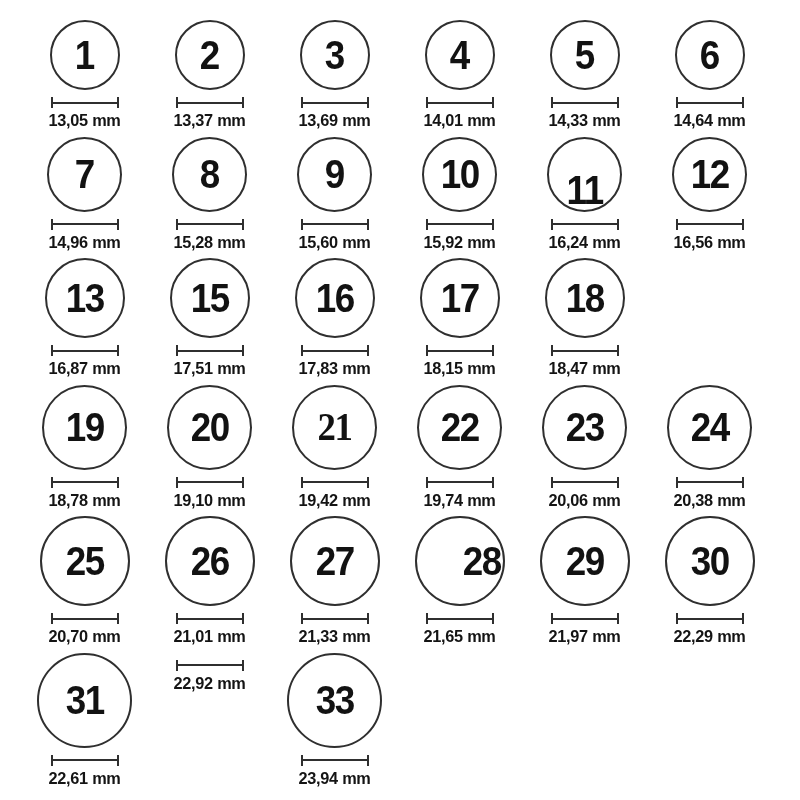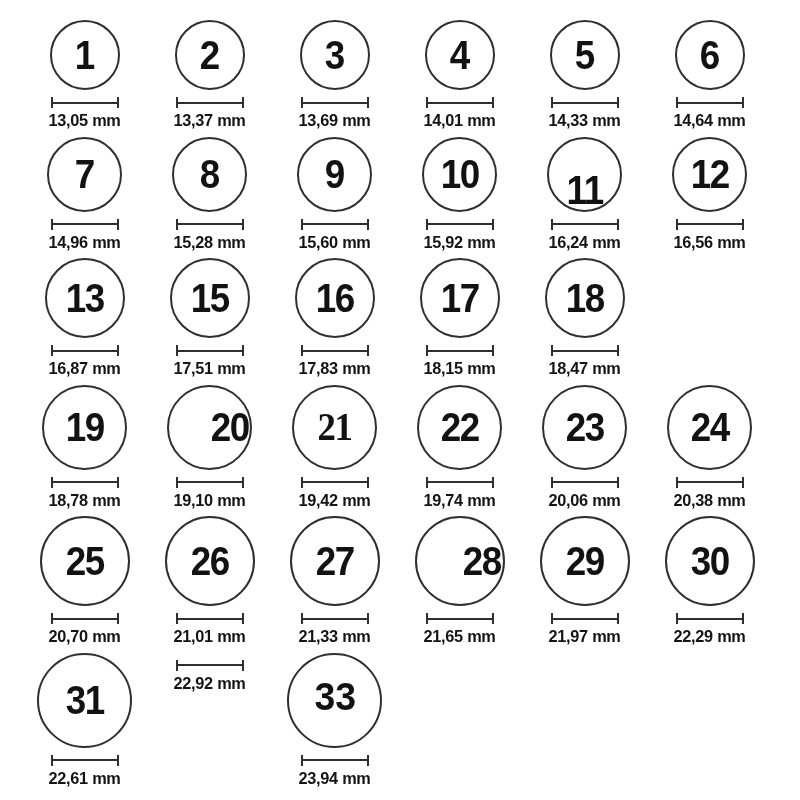--- a/index.html
+++ b/index.html
@@ -208,21 +208,21 @@
     </div>
     <div class="row">
       <div class="cell">
     <div class="circle" style="width: 85px; height: 85px;">
       <span class="num">19</span>
     </div>
     <div class="measure"></div>
     <div class="mmlabel">18,78 mm</div>
   </div>
       <div class="cell">
-    <div class="circle" style="width: 85px; height: 85px; justify-content: flex-end;">
+    <div class="circle" style="width: 85px; height: 85px;">
       <span class="num">20</span>
     </div>
     <div class="measure"></div>
     <div class="mmlabel">19,10 mm</div>
   </div>
       <div class="cell">
     <div class="circle" style="width: 85px; height: 85px; font-family: Liberation Serif, serif;">
       <span class="num">21</span>
     </div>
     <div class="measure"></div>
@@ -300,20 +300,20 @@
       <span class="num">31</span>
     </div>
     <div class="measure"></div>
     <div class="mmlabel">22,61 mm</div>
   </div>
       <div class="cell">
     <div class="measure"></div>
     <div class="mmlabel">22,92 mm</div>
   </div>
       <div class="cell">
-    <div class="circle" style="width: 95px; height: 95px; font-family: Liberation Mono, monospace;">
+    <div class="circle" style="width: 95px; height: 95px;">
       <span class="num">33</span>
     </div>
     <div class="measure"></div>
     <div class="mmlabel">23,94 mm</div>
   </div>
     </div>
   </div>
 
 </body></html>

